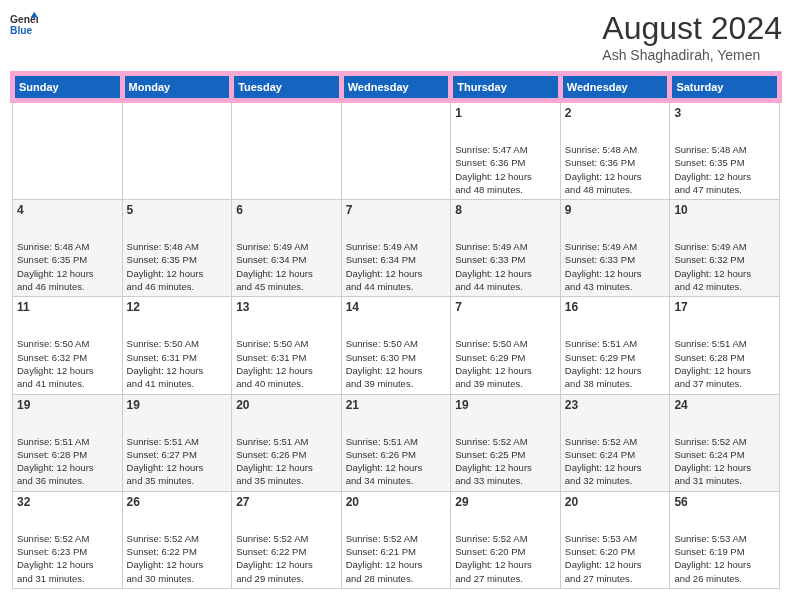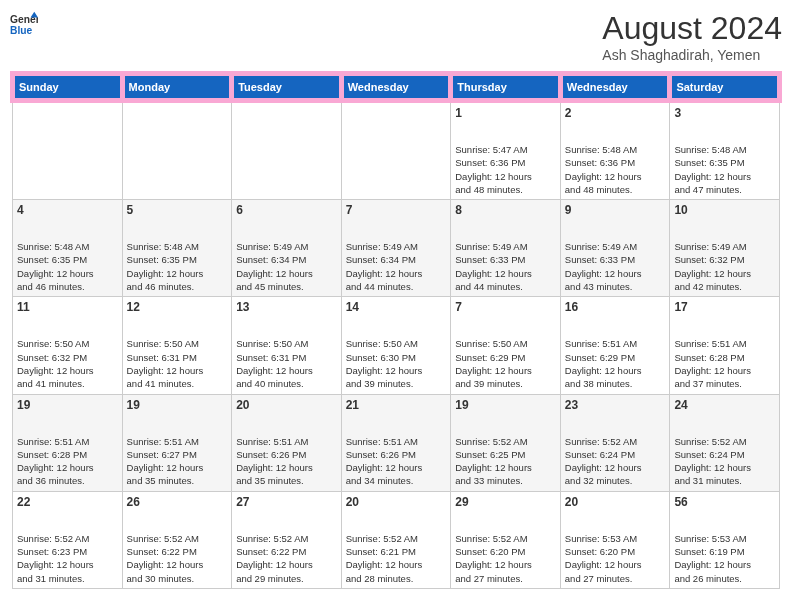--- a/index.html
+++ b/index.html
@@ -211,21 +211,21 @@
           <div class="cell-day">23</div>
           <div class="cell-info">Sunrise: 5:52 AM<br>Sunset: 6:24 PM<br>Daylight: 12 hours<br>and 32 minutes.</div>
         </td>
         <td>
           <div class="cell-day">24</div>
           <div class="cell-info">Sunrise: 5:52 AM<br>Sunset: 6:24 PM<br>Daylight: 12 hours<br>and 31 minutes.</div>
         </td>
       </tr>
       <tr>
         <td>
-          <div class="cell-day">22</div>
+          <div class="cell-day">32</div>
           <div class="cell-info">Sunrise: 5:52 AM<br>Sunset: 6:23 PM<br>Daylight: 12 hours<br>and 31 minutes.</div>
         </td>
         <td>
           <div class="cell-day">26</div>
           <div class="cell-info">Sunrise: 5:52 AM<br>Sunset: 6:22 PM<br>Daylight: 12 hours<br>and 30 minutes.</div>
         </td>
         <td>
           <div class="cell-day">27</div>
           <div class="cell-info">Sunrise: 5:52 AM<br>Sunset: 6:22 PM<br>Daylight: 12 hours<br>and 29 minutes.</div>
         </td>

